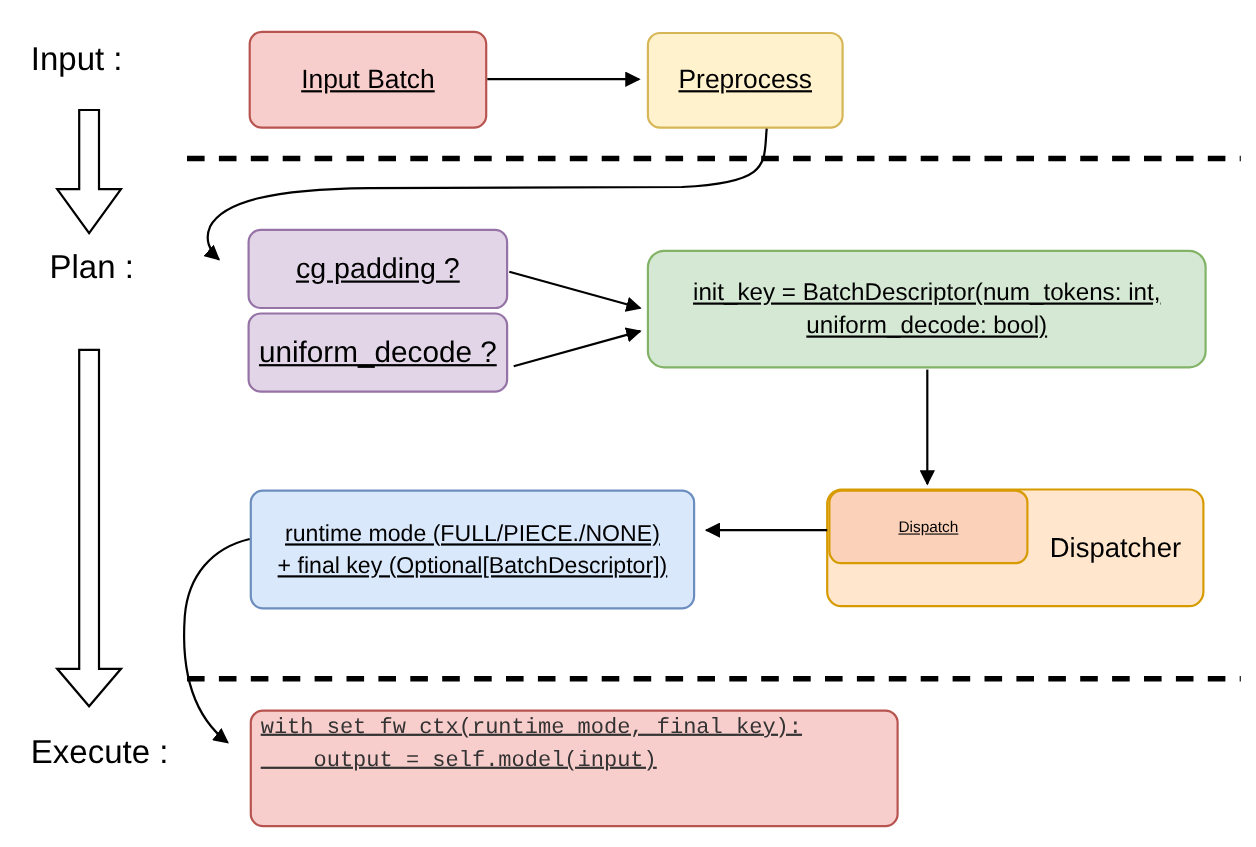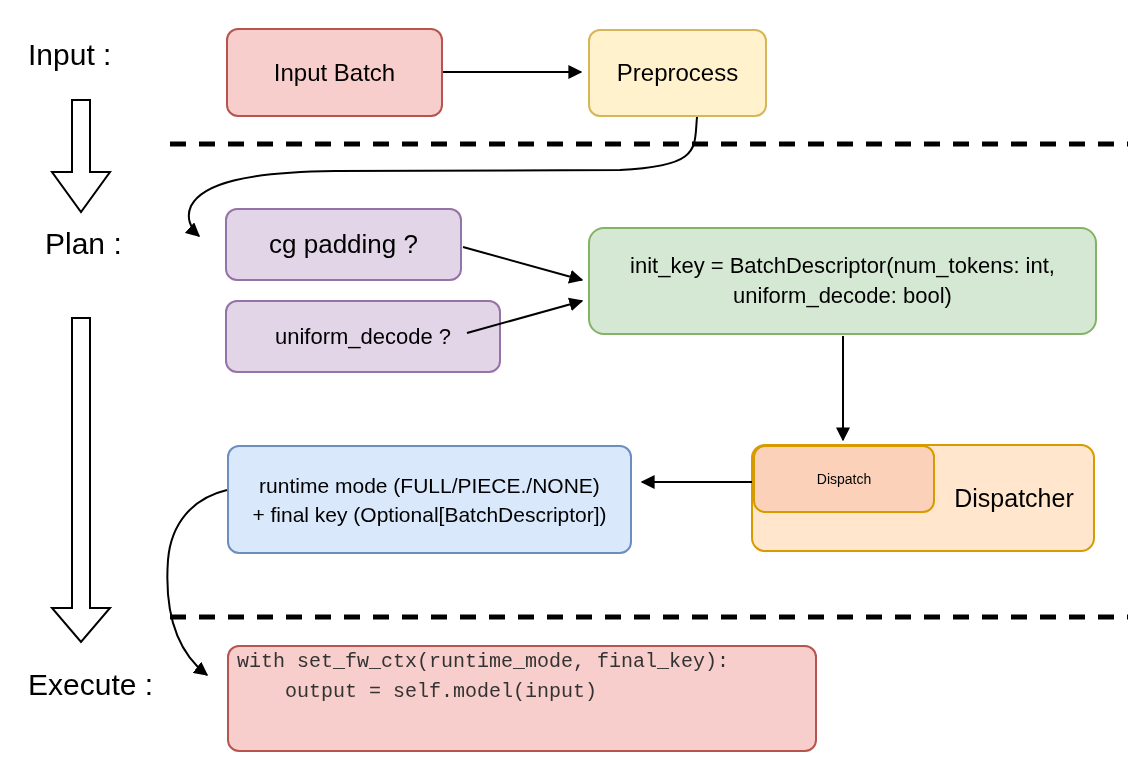--- a/index.html
+++ b/index.html
@@ -22,34 +22,35 @@
     box-sizing:border-box;
     border:2px solid #0f172a;
     border-radius:12px;
     display:flex;
     flex-direction:column;
     align-items:center;
     justify-content:center;
     text-align:center;
     color:#000000;
     z-index:2;
+    text-decoration:underline;
   }
   .box span{display:block;}
   .red    {background:#f8cecc;border-color:#b85450;}
   .yellow {background:#fff2cc;border-color:#d6b656;}
   .purple {background:#e1d5e7;border-color:#9673a6;}
   .green  {background:#d5e8d4;border-color:#82b366;}
   .blue   {background:#dae8fc;border-color:#6c8ebf;}
   .orange {background:#ffe6cc;border-color:#d79b00;}
   .salmon {background:#fbd2b9;border-color:#d79b00;}
 
   #box-input-batch   {left:226px;top:28px; width:217px;height:89px; font-size:24px;}
   #box-preprocess    {left:588px;top:29px; width:179px;height:88px; font-size:24px;}
   #box-cg-padding    {left:225px;top:208px;width:237px;height:73px; font-size:26px;}
-  #box-uniform-decode{left:225px;top:300px;width:276px;height:73px; font-size:22px;}
+  #box-uniform-decode{left:225px;top:284px;width:237px;height:73px; font-size:27px;}
   #box-init-key      {left:588px;top:227px;width:509px;height:108px;font-size:22px;line-height:30px;border-radius:16px;}
   #box-cudagraph     {left:751px;top:444px;width:344px;height:108px;border-radius:14px;}
   #box-dispatch      {left:753px;top:445px;width:182px;height:68px; font-size:14px;}
   #label-cudagraph   {position:absolute;left:933px;top:444px;width:162px;height:108px;
                       display:flex;flex-direction:column;align-items:center;justify-content:center;
                       font-size:25px;line-height:33px;color:#000;z-index:3;}
   #box-runtime-mode  {left:227px;top:445px;width:405px;height:109px;font-size:21px;line-height:29px;}
   #box-execute-code  {left:227px;top:645px;width:590px;height:107px;
                       align-items:flex-start;justify-content:flex-start;text-align:left;
                       padding-left:8px;

